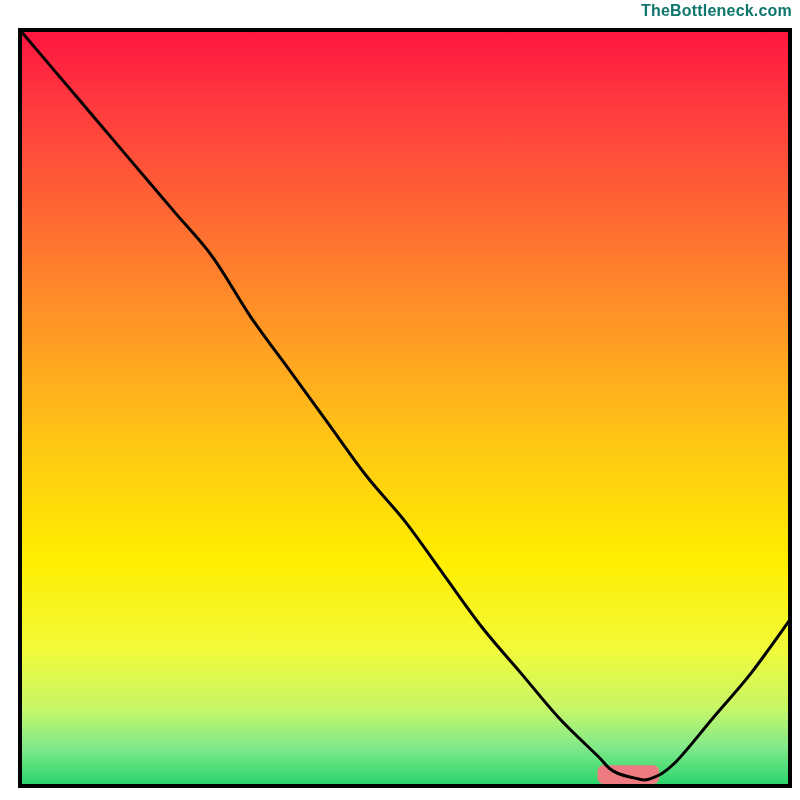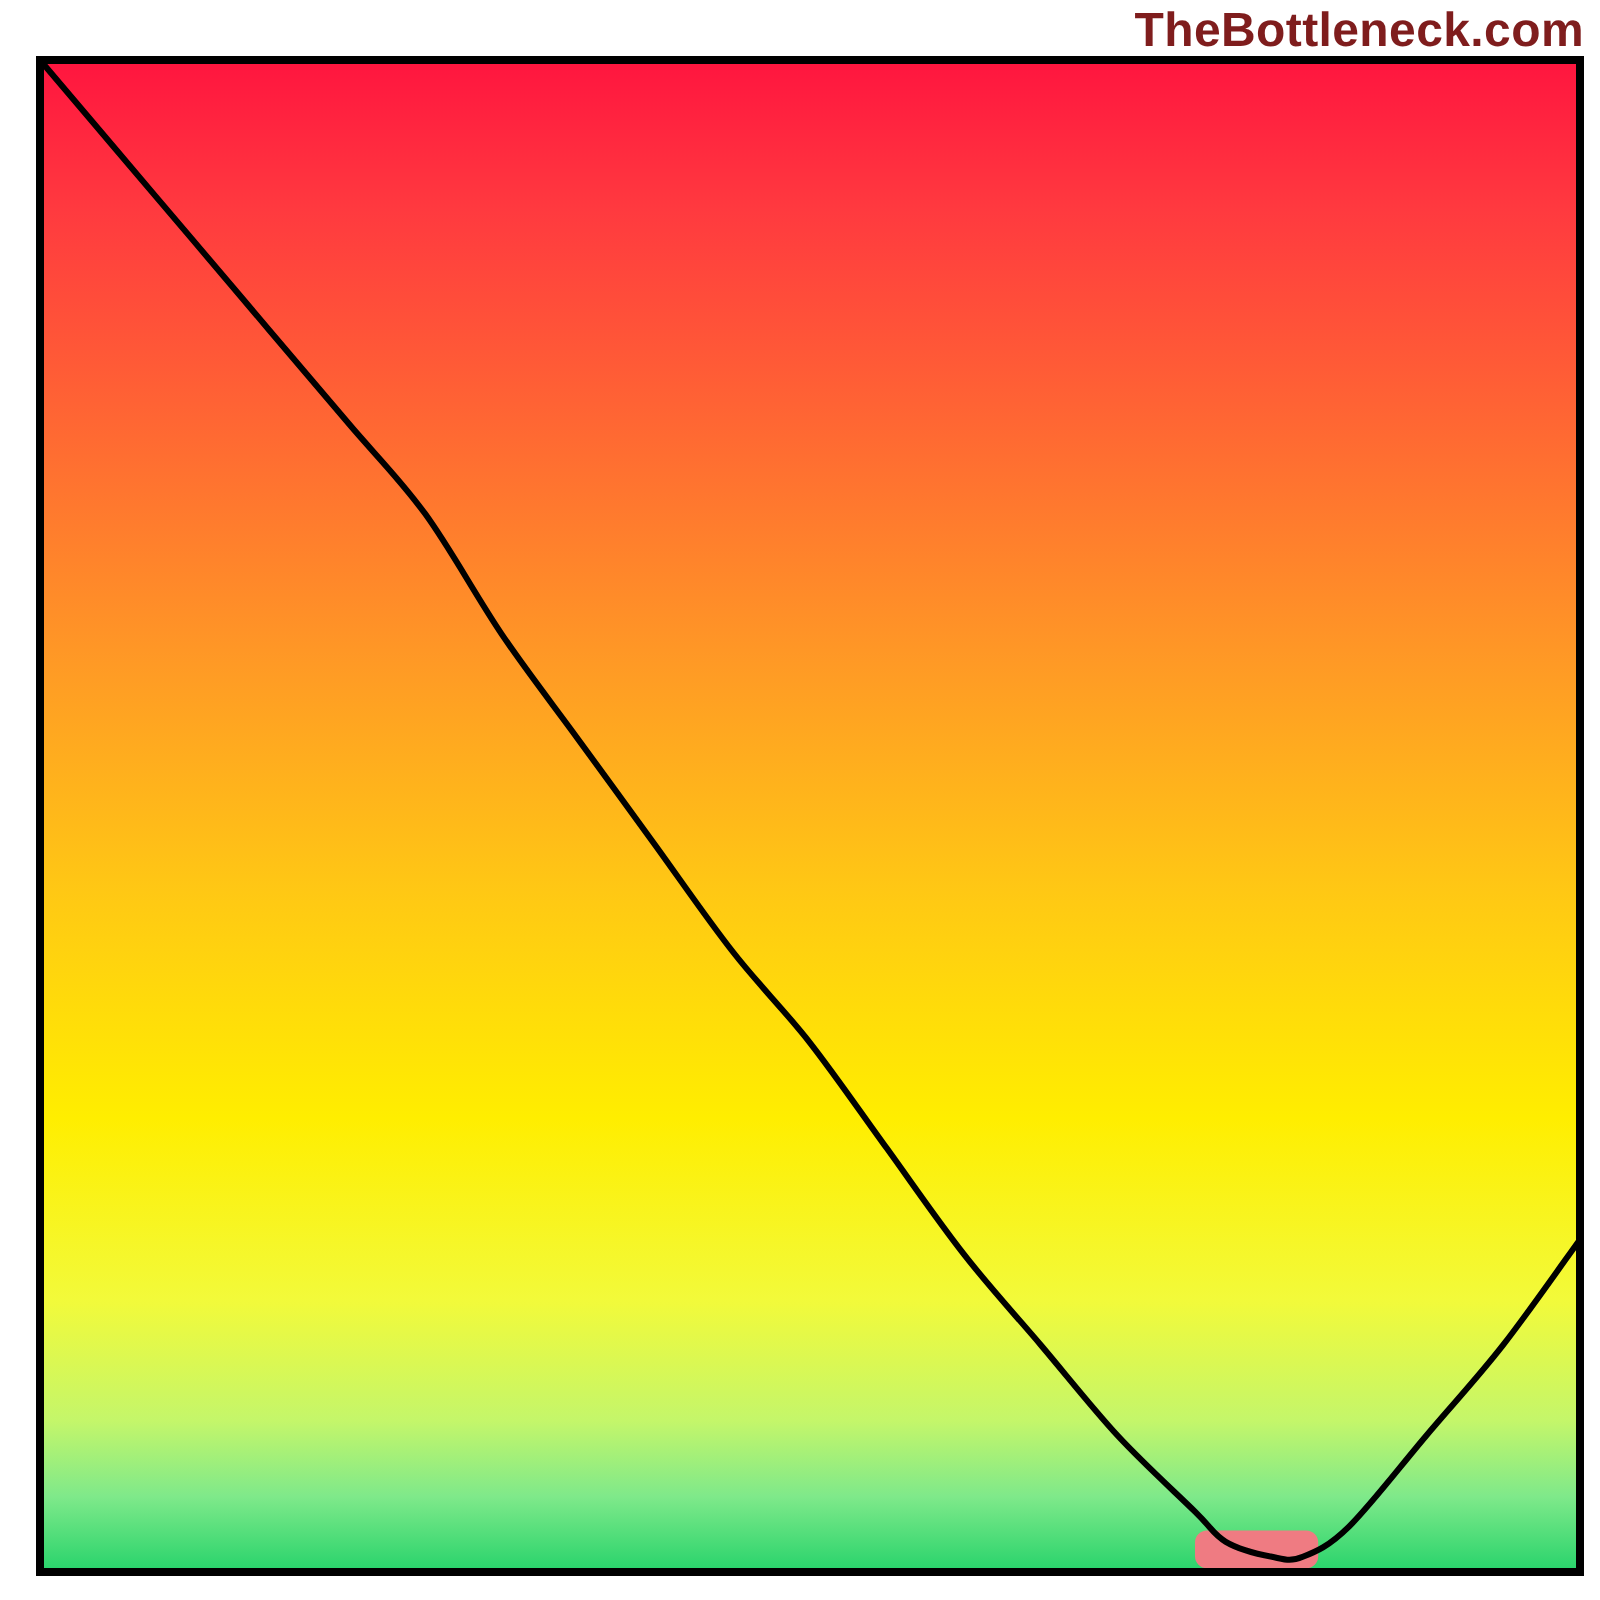--- a/index.html
+++ b/index.html
@@ -13,23 +13,23 @@
   }
   .wrap {
     position: relative;
     width: 800px;
     height: 800px;
   }
   .watermark {
     position: absolute;
     top: 2px;
     right: 8px;
-    font-size: 24px;
+    font-size: 16px;
     font-weight: 600;
-    color: #7f1d1d;
+    color: #0f766e;
     letter-spacing: 0.2px;
     user-select: none;
   }
   svg.chart {
     position: absolute;
     top: 0;
     left: 0;
     width: 800px;
     height: 800px;
     display: block;

